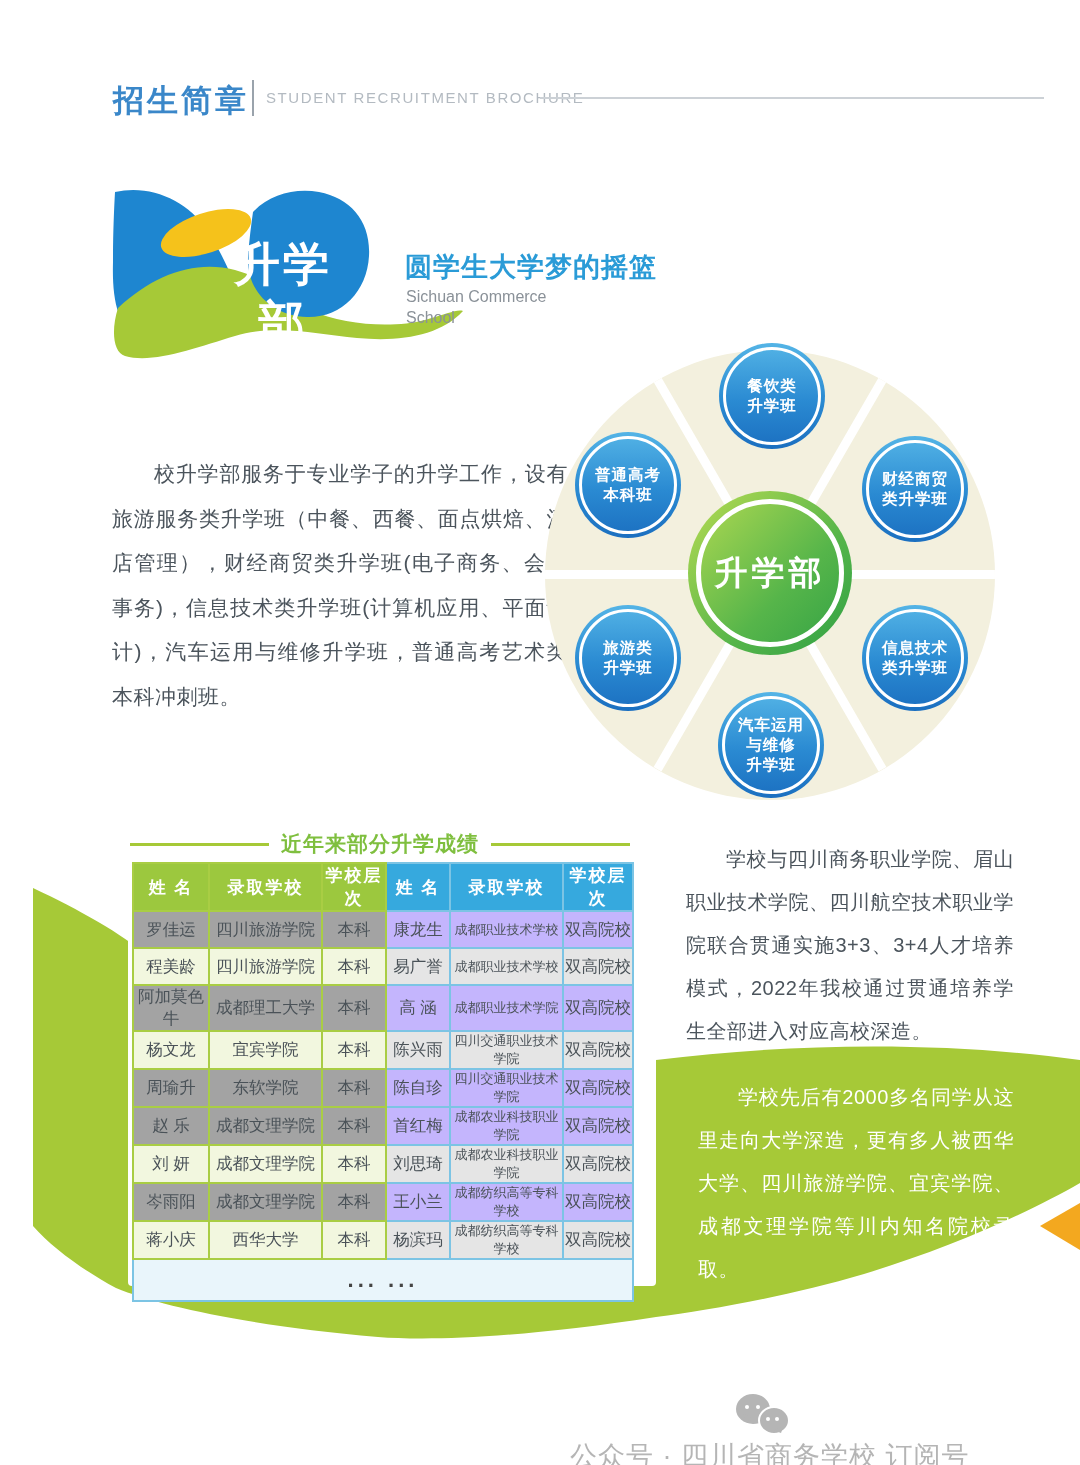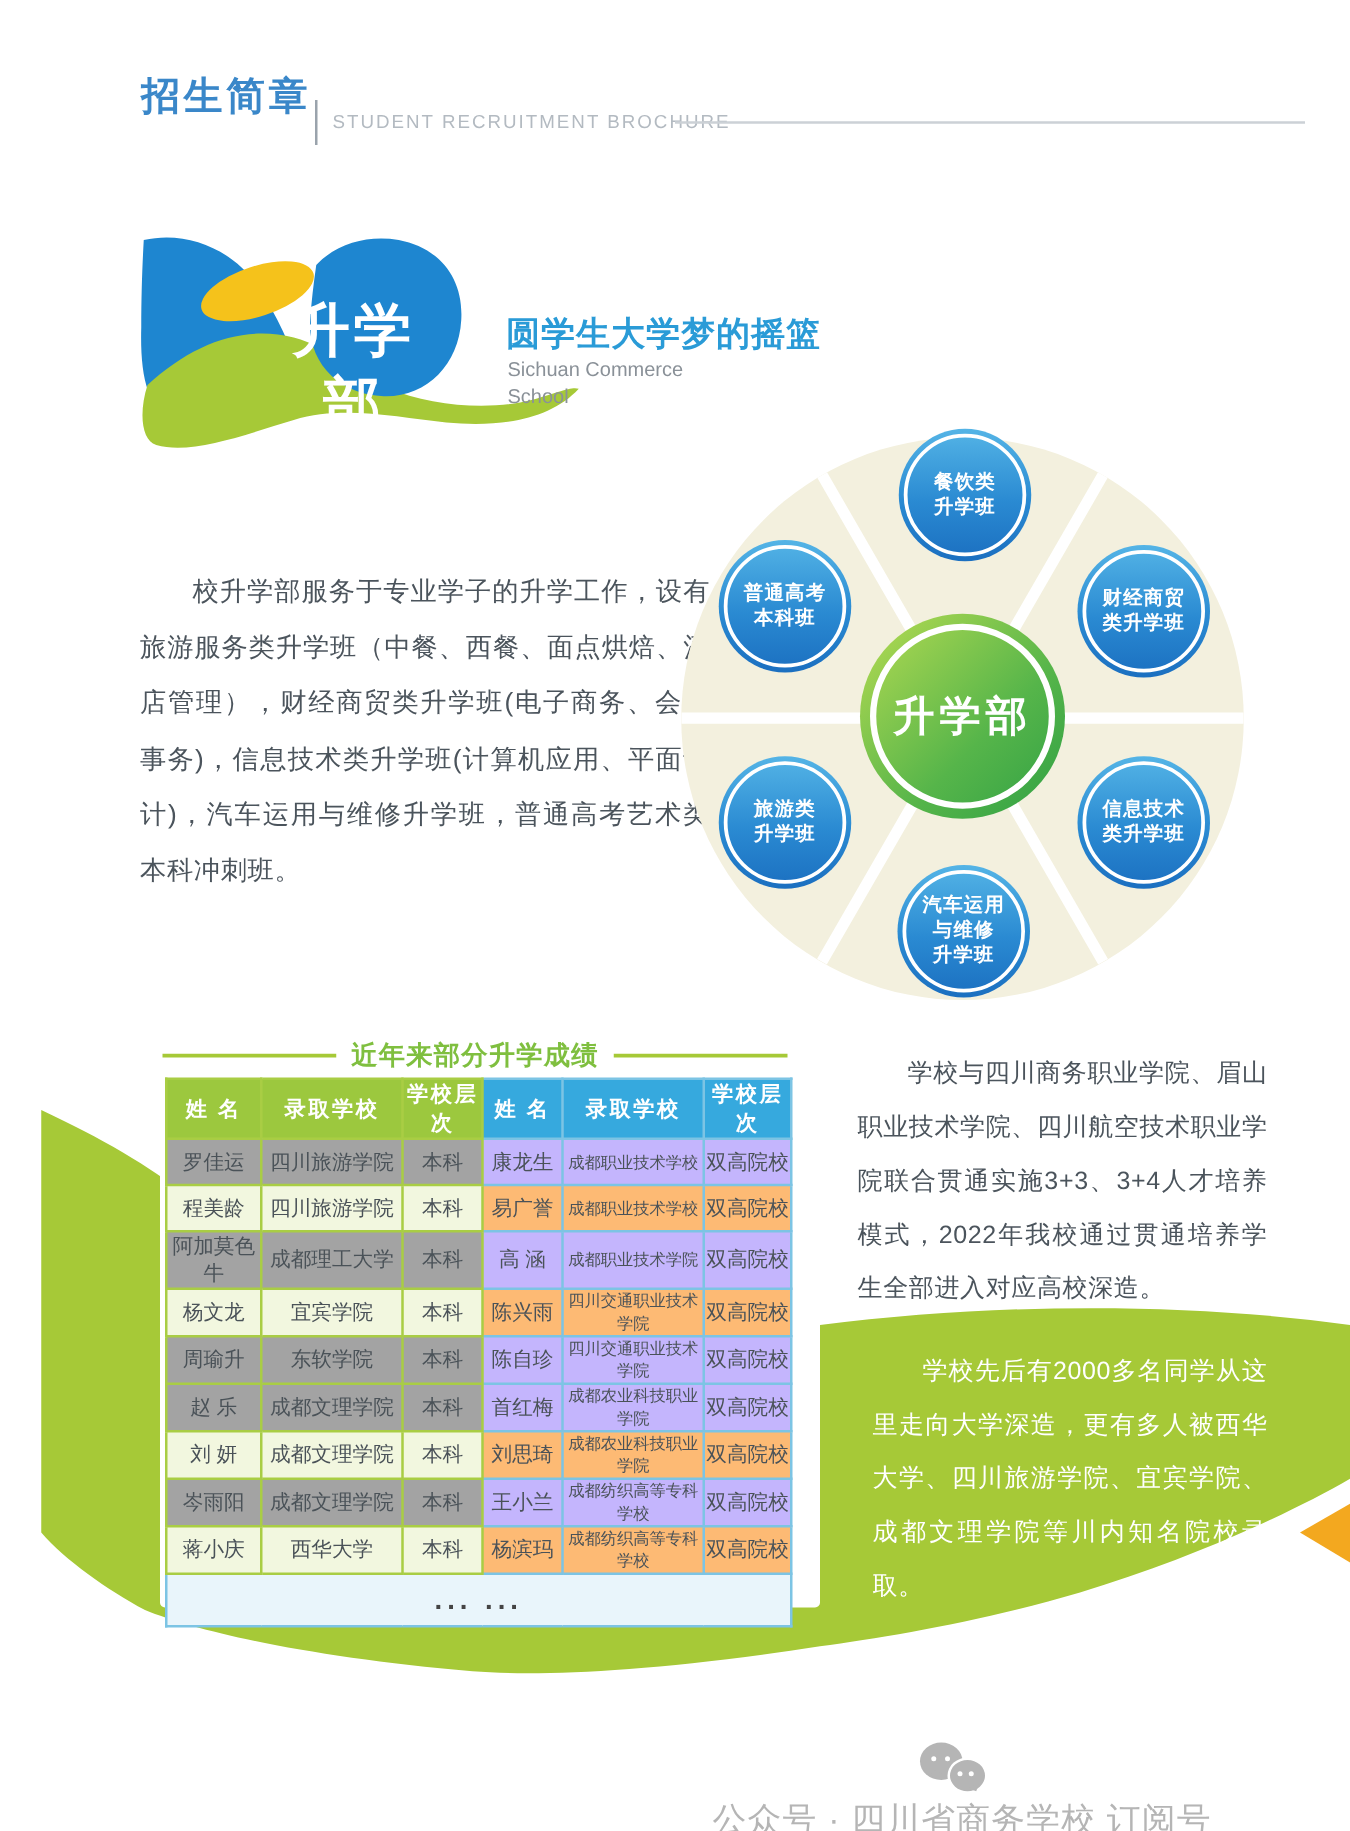--- a/index.html
+++ b/index.html
@@ -1,21 +1,21 @@
 <!DOCTYPE html>
 <html><head>
 <meta charset="utf-8">
 <style>
   html,body{margin:0;padding:0;}
   body{
     width:1080px;height:1465px;position:relative;overflow:hidden;
     background:#ffffff;font-family:"Liberation Sans","DejaVu Sans",sans-serif;
   }
   
-  .hdr-title{position:absolute;left:113px;top:56px;font-size:31px;font-weight:bold;color:#3a87c9;letter-spacing:3px;}
+  .hdr-title{position:absolute;left:113px;top:80px;font-size:31px;font-weight:bold;color:#3a87c9;letter-spacing:3px;}
   .hdr-div{position:absolute;left:252px;top:80px;width:2px;height:36px;background:#9aa3ac;}
   .hdr-en{position:absolute;left:266px;top:89px;font-size:15px;color:#b3bac1;letter-spacing:1.6px;}
   .hdr-line{position:absolute;left:540px;top:97px;width:504px;height:2px;background:#ccd1d6;}
   
   .banner-svg{position:absolute;left:95px;top:178px;}
   .banner-title{position:absolute;left:210px;top:235px;width:146px;height:58px;
     font-size:46px;font-weight:bold;color:#ffffff;letter-spacing:3px;text-align:center;line-height:58px;z-index:5;}
   .slogan{position:absolute;left:405px;top:249px;font-size:27px;font-weight:bold;color:#2a9bd7;letter-spacing:1px;}
   .school-en{position:absolute;left:406px;top:287px;font-size:16px;color:#8a9198;line-height:1.3;white-space:pre-line;}
   
@@ -51,21 +51,21 @@
   .results th{height:34px;font-size:17px;font-weight:bold;color:#ffffff;letter-spacing:2px;}
   .results th.g{background:#9cc83e;border-color:#a9cd44;}
   .results th.b{background:#36a9de;border-color:#7cc4e4;}
   .results .c1{width:74px;} .results .c2{width:111px;} .results .c3{width:62px;}
   .results .c4{width:62px;} .results .c5{width:111px;} .results .c6{width:68px;}
   .results td:nth-child(n+4){border-color:#7cc4e4;}
   .results td:nth-child(5){font-size:13px;}
   .results tr.odd td:nth-child(-n+3){background:#a3a3a3;}
   .results tr.even td:nth-child(-n+3){background:#f2f7df;}
   .results tr.odd td:nth-child(n+4){background:#c4b5fd;}
-  .results tr.even td:nth-child(n+4){background:#fdba74;text-align:center;}
+  .results tr.even td:nth-child(n+4){background:#e5e5e5;text-align:center;}
   .results td.dots{background:#e9f5fb;border-color:#7cc4e4;height:40px;
     font-size:22px;font-weight:bold;color:#444;letter-spacing:4px;}
   
   .right-para{position:absolute;left:686px;top:838px;width:328px;font-size:20px;color:#4b545c;
     line-height:43px;text-align:justify;text-indent:2em;letter-spacing:0.5px;z-index:2;}
   .highlight-text{position:absolute;left:698px;top:1076px;width:316px;font-size:20px;color:#ffffff;
     line-height:43px;text-align:justify;text-indent:2em;letter-spacing:0.5px;z-index:2;}
   
   .footer{position:absolute;left:560px;top:1392px;display:flex;align-items:center;z-index:2;flex-direction:column;}
   .wx-icon{position:relative;width:58px;height:46px;}

